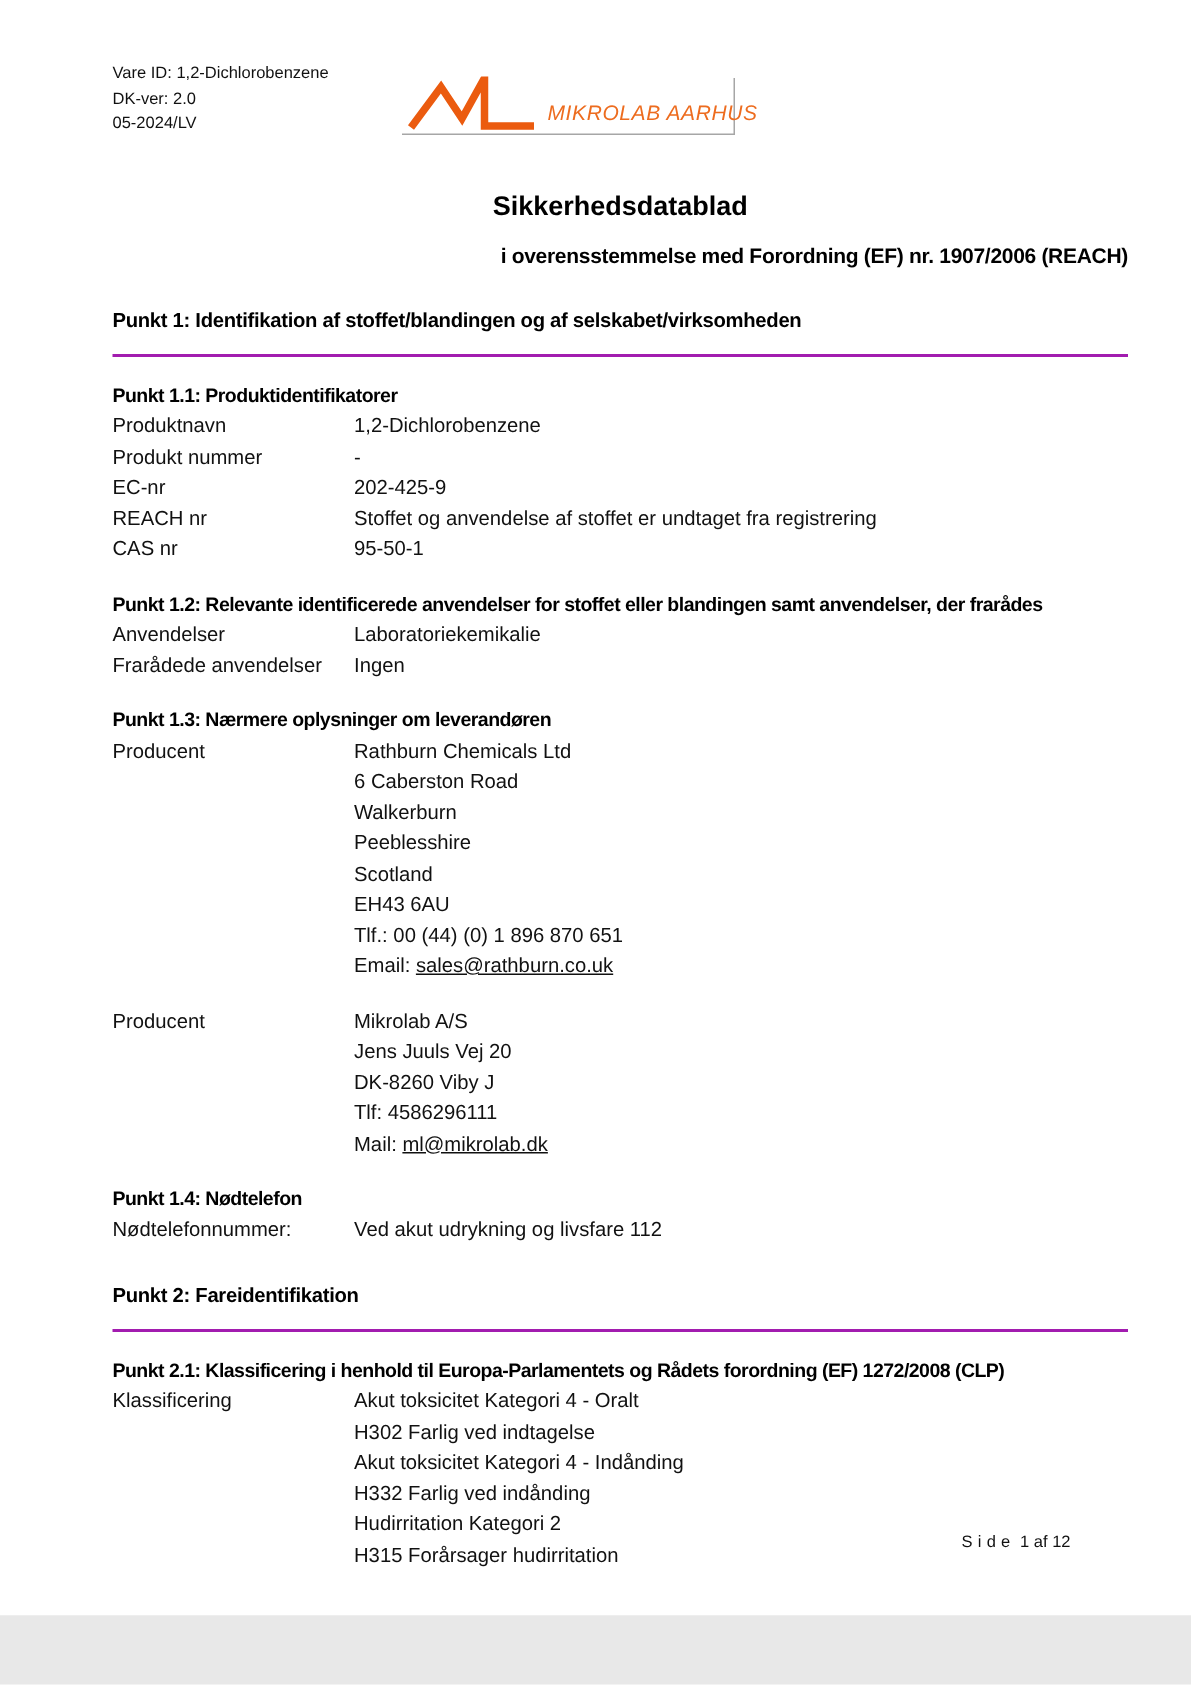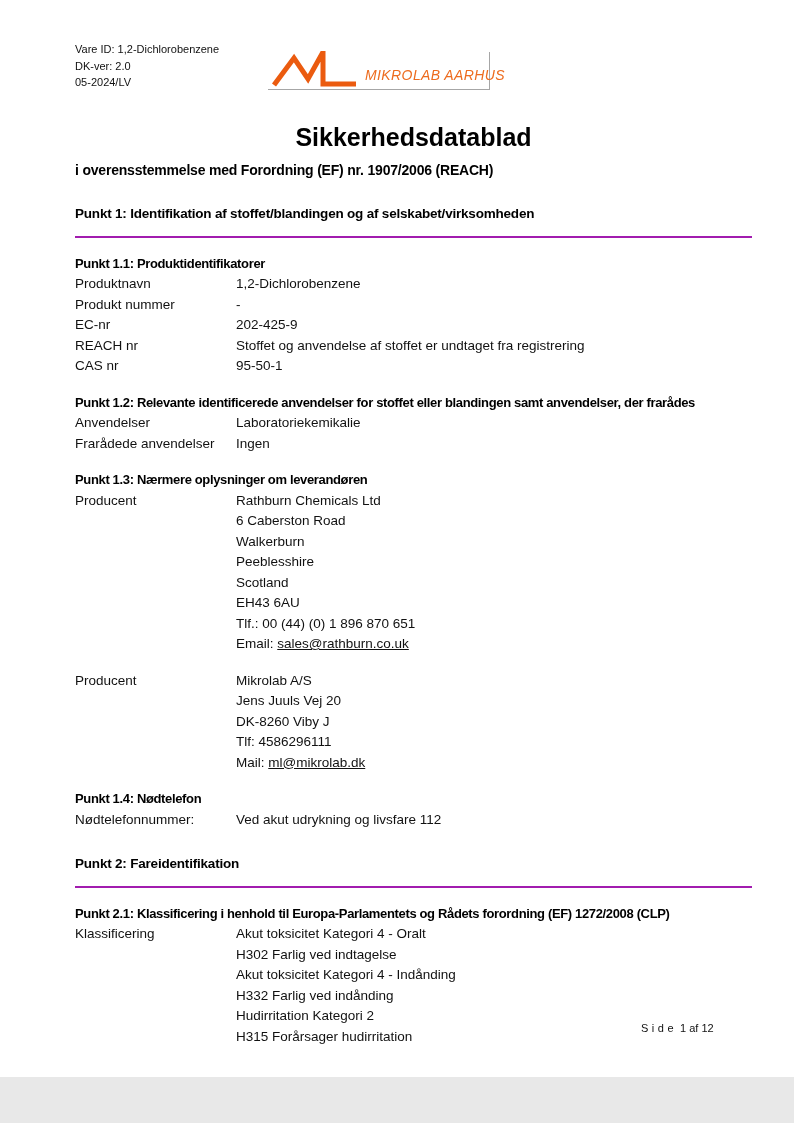--- a/index.html
+++ b/index.html
@@ -26,24 +26,24 @@
   }
   .logo-mark{position:absolute;left:2px;bottom:2px;}
   .logo-text{
     position:absolute;left:97px;bottom:6px;
     color:#ED6C1F;font-size:14px;letter-spacing:0.4px;white-space:nowrap;font-style:italic;
   }
   
   .content{position:absolute;left:75px;top:0;width:677px;}
   .title{
     margin:120px 0 0 0;text-align:center;
-    font-size:25px;line-height:34px;font-weight:bold;color:#000;
+    font-size:18px;line-height:34px;font-weight:bold;color:#000;
   }
   .subtitle{
-    margin-top:6px;text-align:left;
+    margin-top:6px;text-align:right;
     font-size:14px;line-height:20px;font-weight:bold;color:#000;letter-spacing:-0.2px;
   }
   .sec{
     margin-top:24px;
     font-size:13.5px;line-height:20.5px;font-weight:bold;color:#000;
     letter-spacing:-0.2px;white-space:nowrap;
     padding-bottom:11px;
     border-bottom:2px solid #a21caf;
   }
   .sub{

